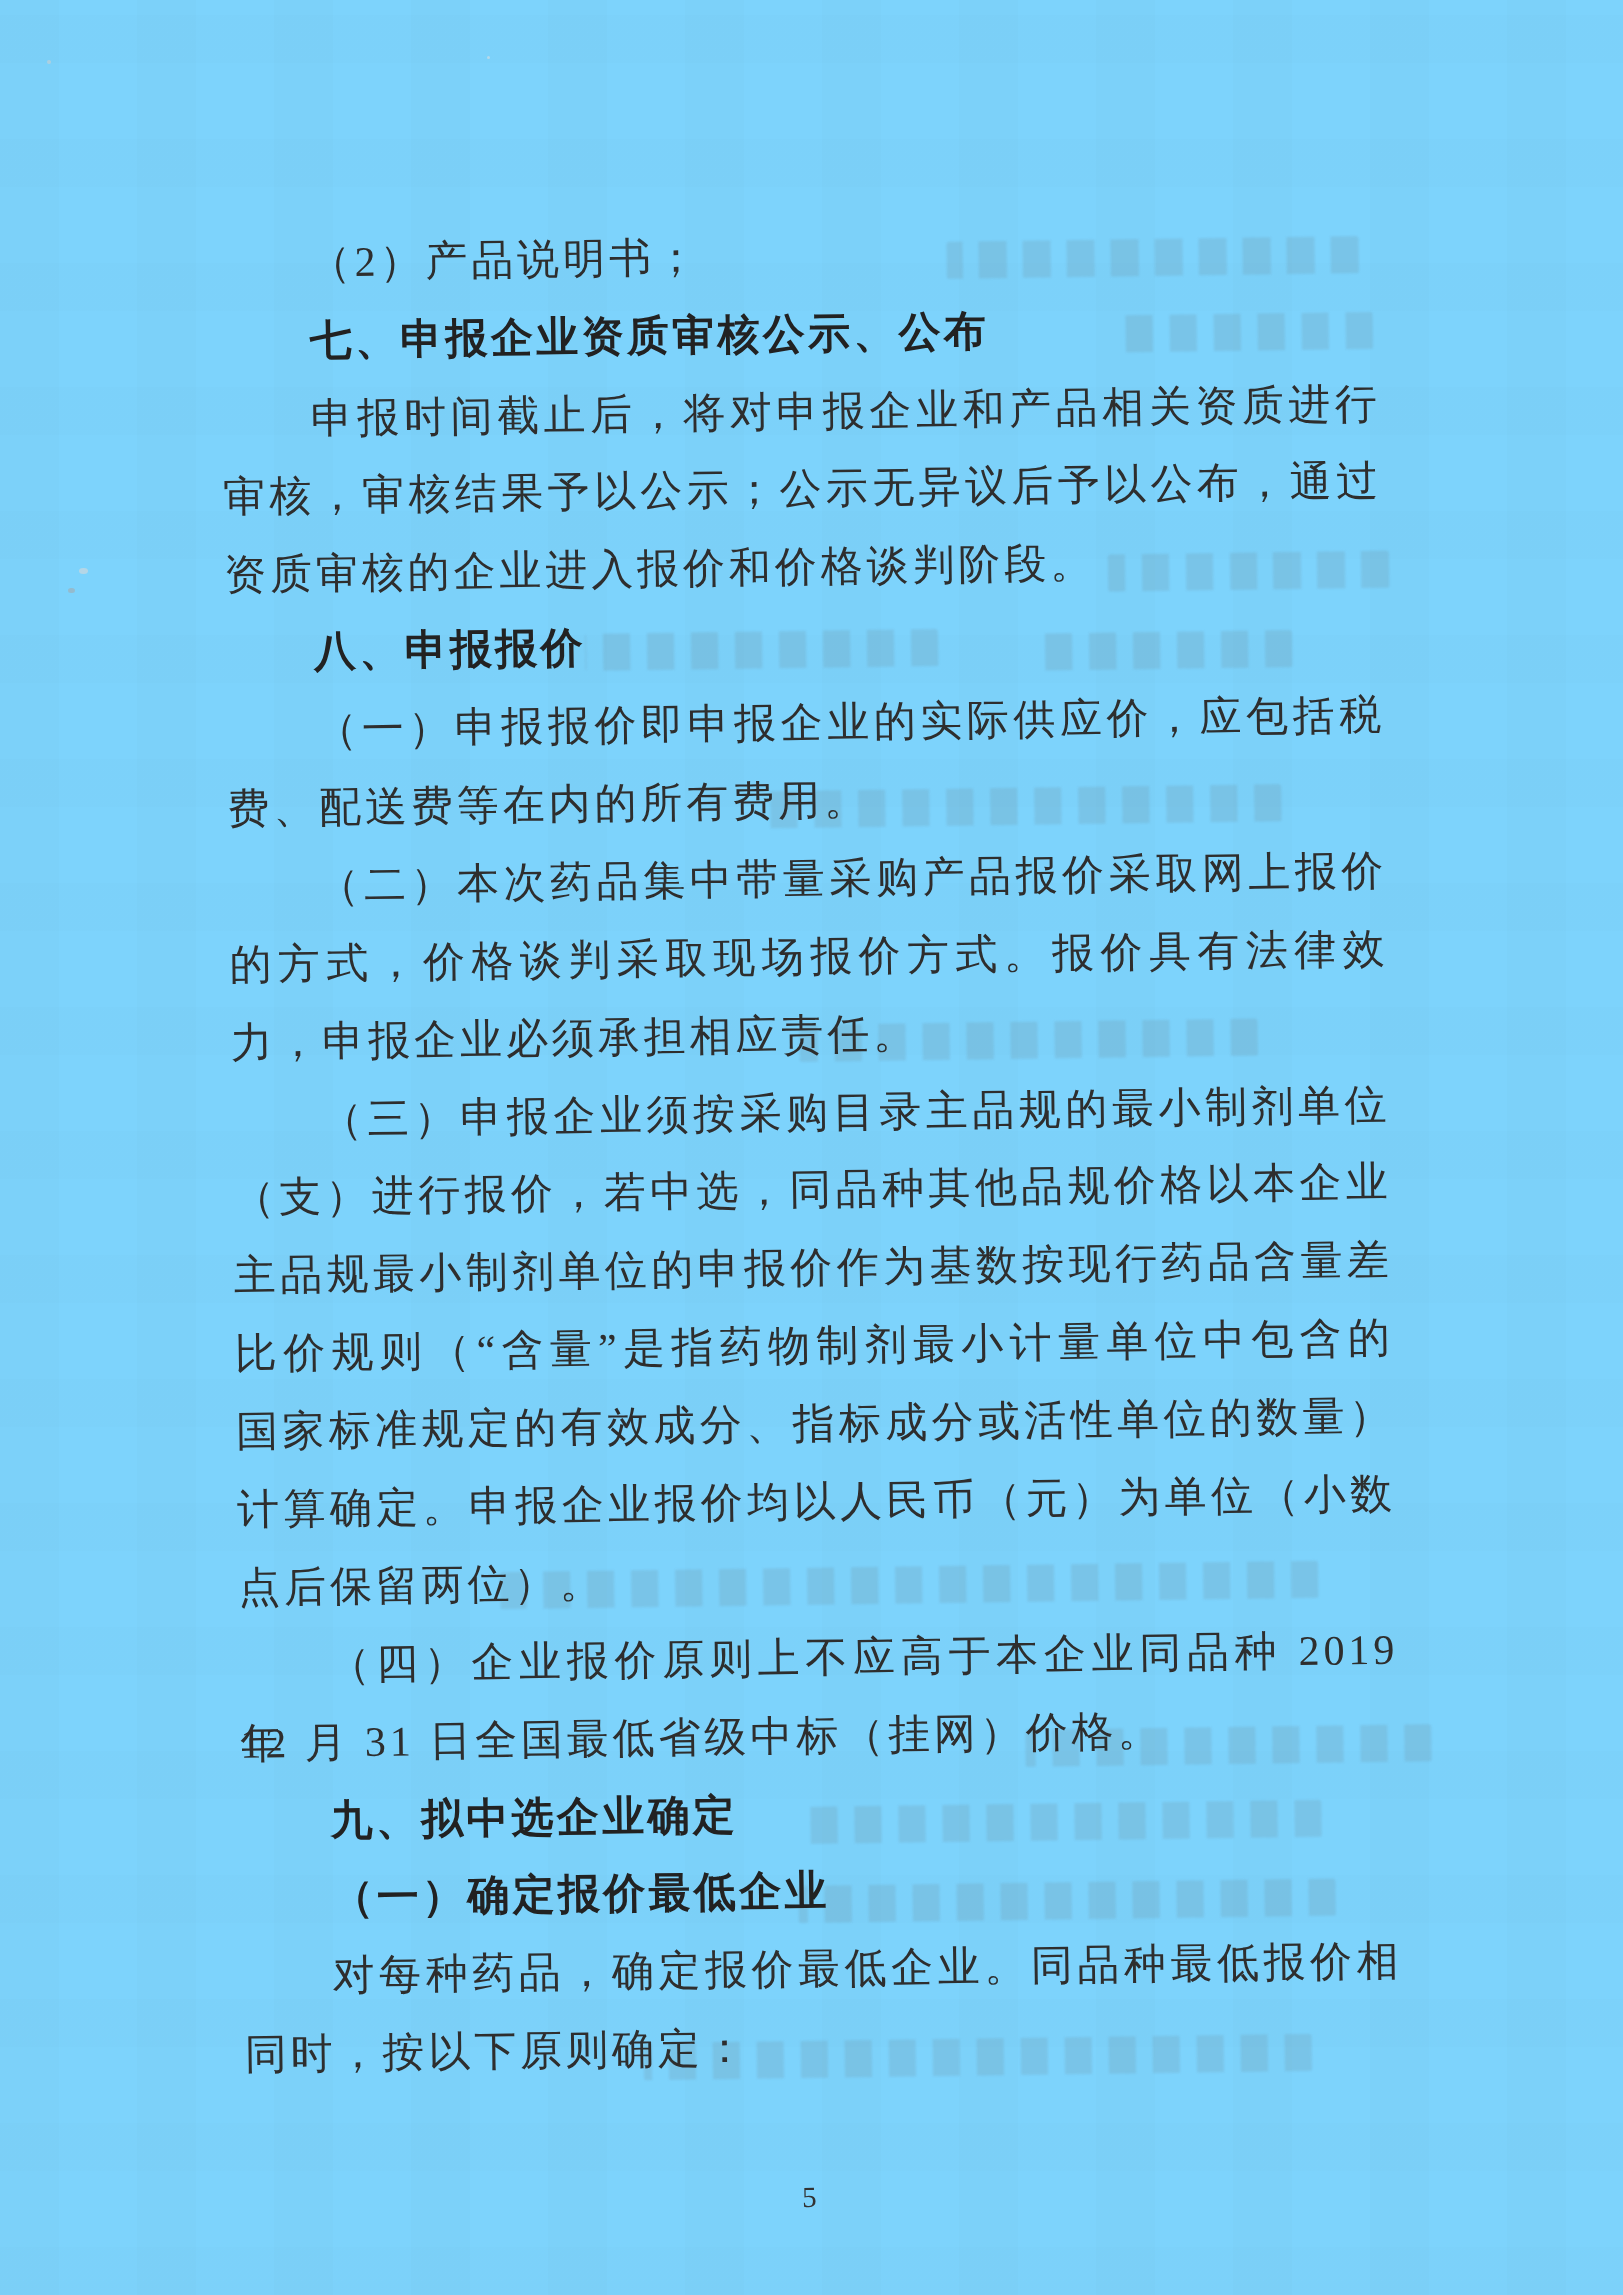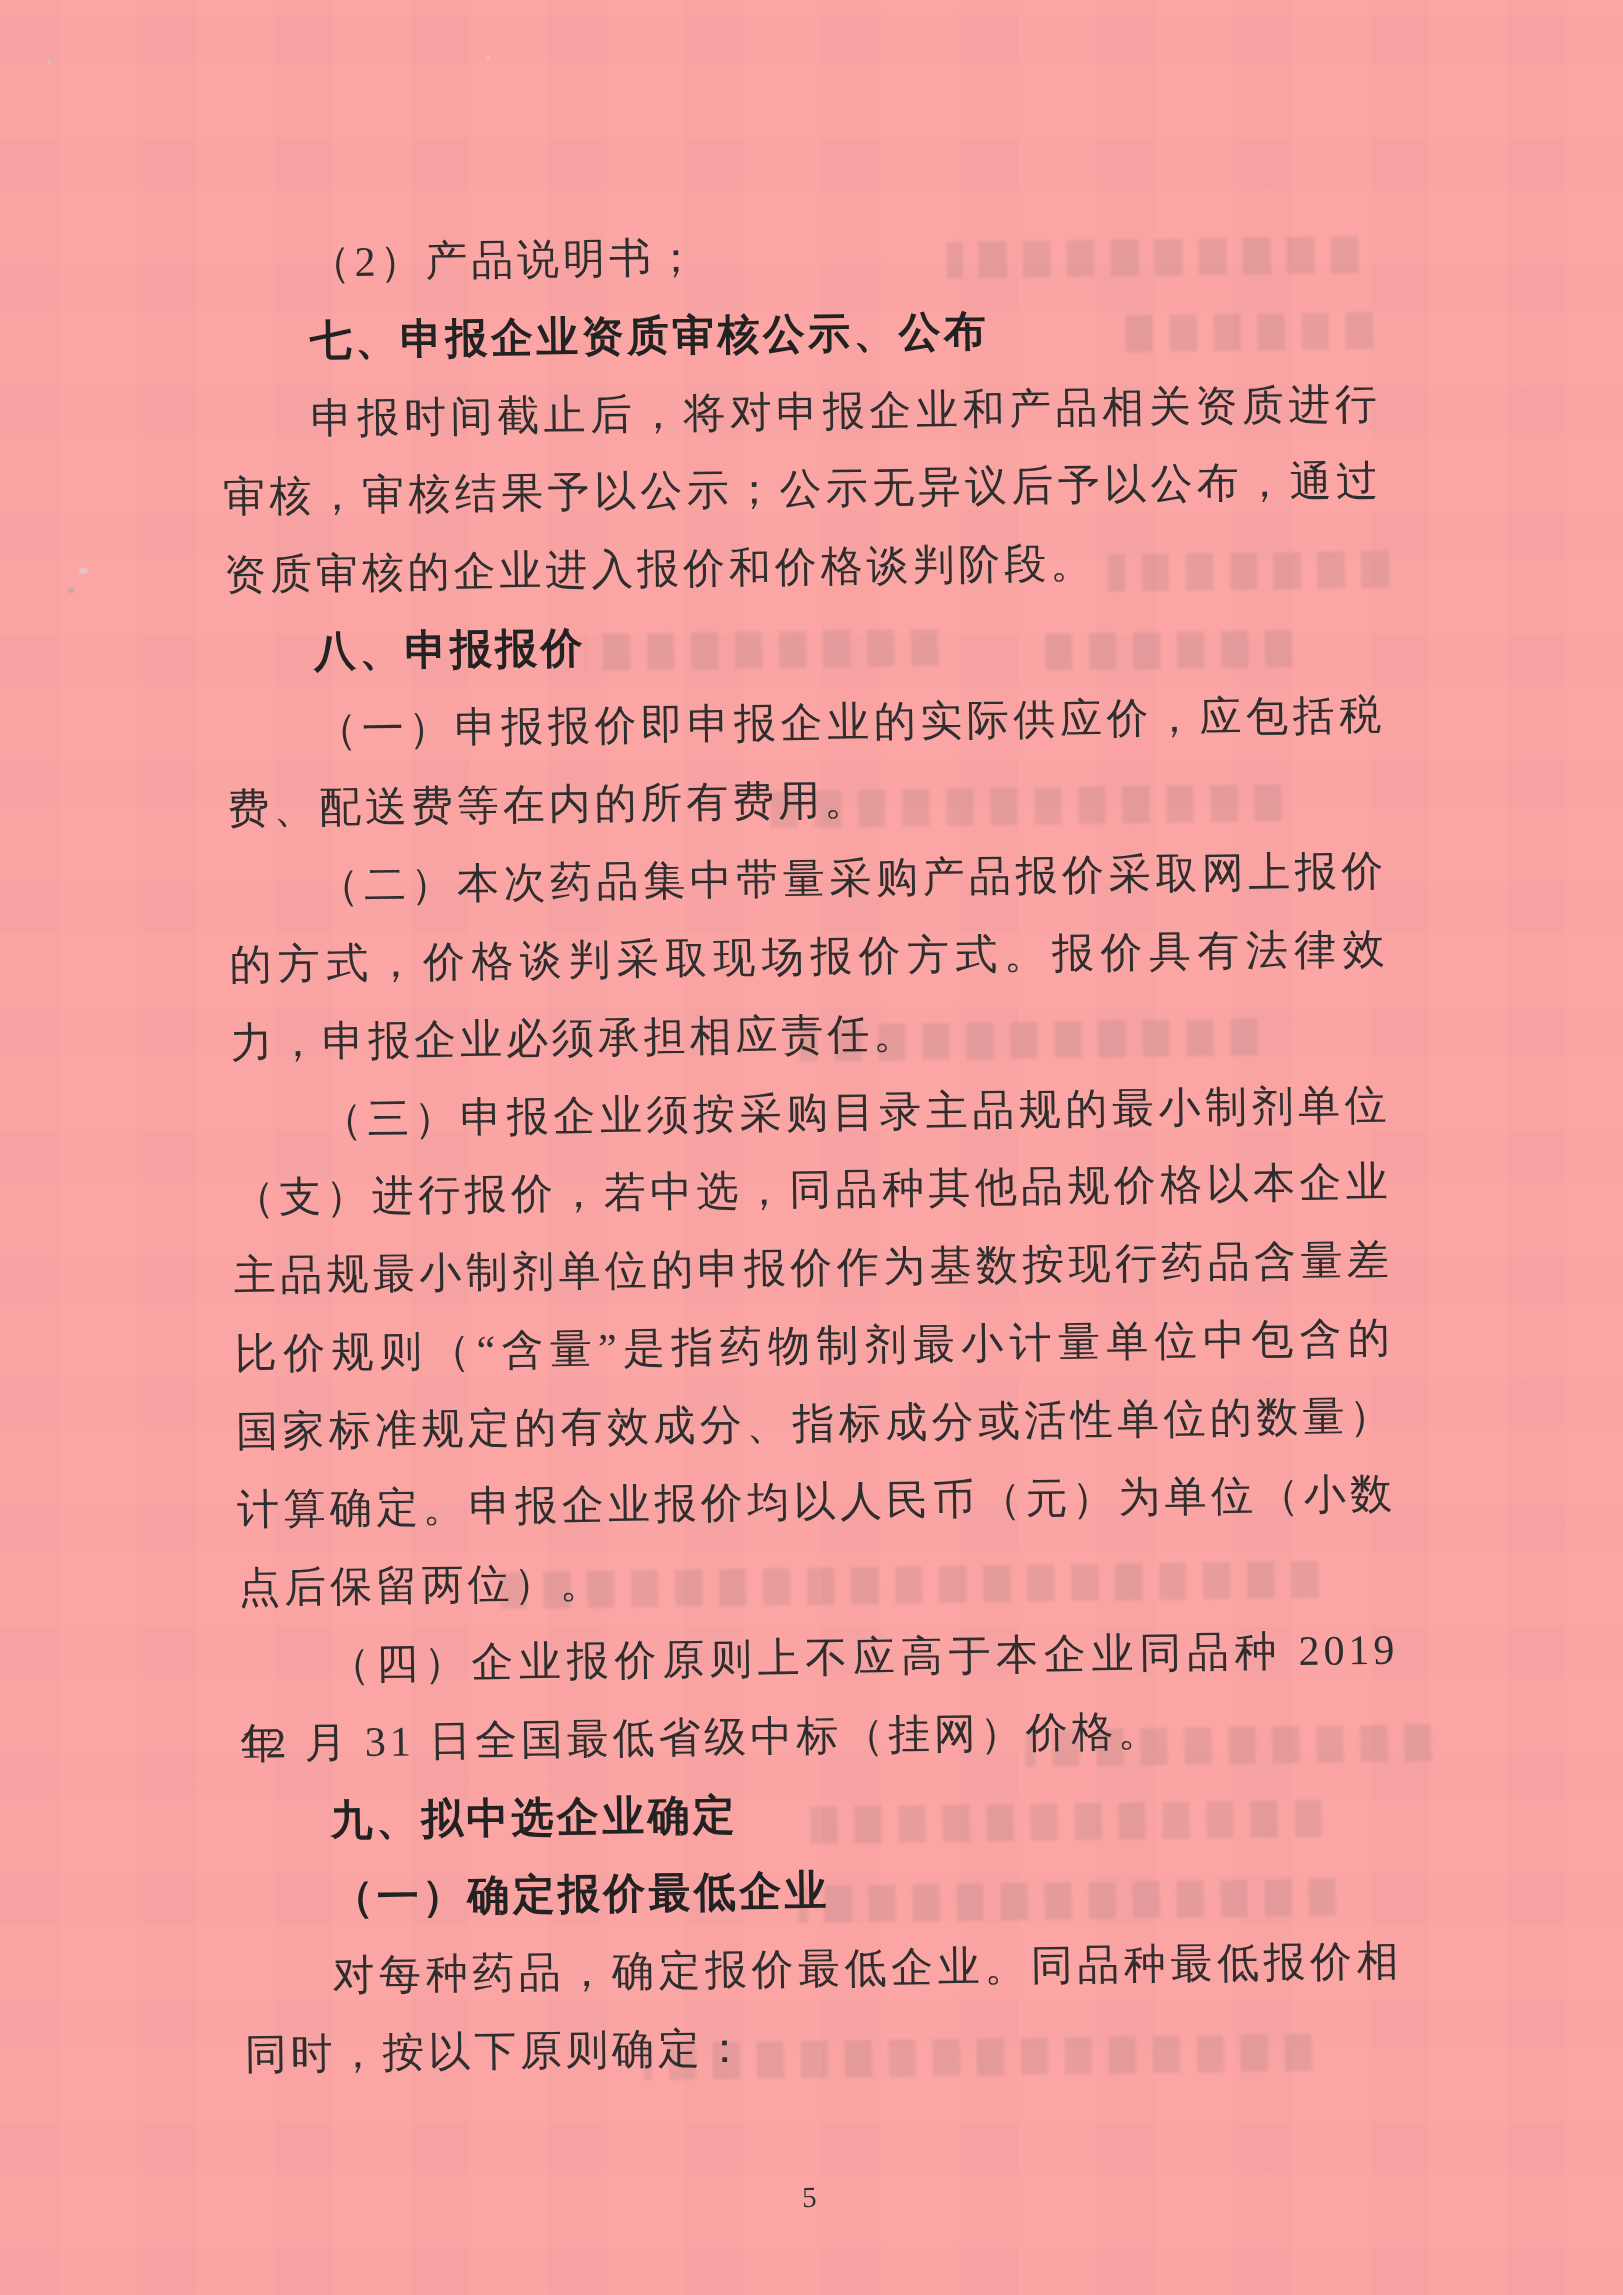--- a/index.html
+++ b/index.html
@@ -1,20 +1,20 @@
 <!DOCTYPE html>
 <html style="font-size:10.5px"><head>
 <meta charset="utf-8">
 <style>
   html, body { margin: 0; padding: 0; background: #e9e9e9; }
   .page {
     position: relative;
     width: 1623px;
     height: 2295px;
-    background: #fca5a5;
+    background: #7dd3fc;
     overflow: hidden;
     font-family: "Liberation Serif", "DejaVu Serif", serif;
   }
   
   .texture {
     position: absolute; inset: 0;
     background:
       repeating-linear-gradient(90deg, rgba(0,0,0,0.010) 0 59px, rgba(0,0,0,0) 59px 137px),
       repeating-linear-gradient(0deg, rgba(0,0,0,0.007) 0 48px, rgba(0,0,0,0) 48px 124px);
     pointer-events: none;

